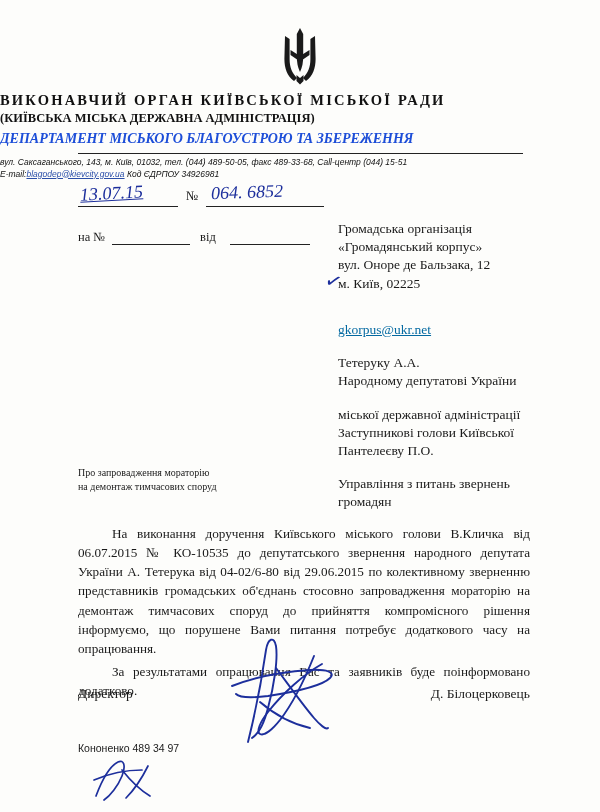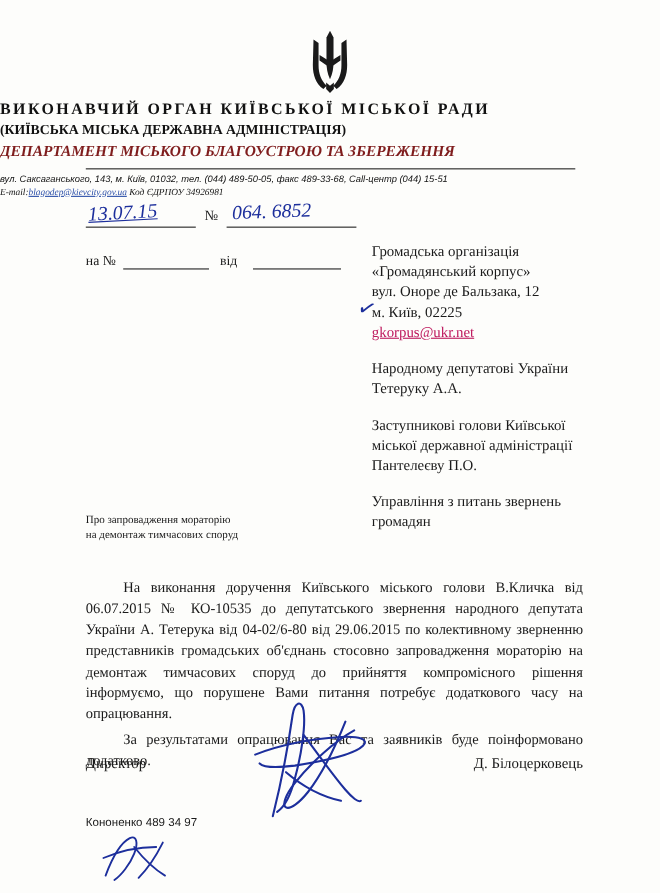--- a/index.html
+++ b/index.html
@@ -57,38 +57,38 @@
     font-weight: bold;
     margin-top: 2px;
     color: #111;
   }
   .hdr-line3 {
     font-size: 14px;
     font-weight: bold;
     font-style: italic;
     margin-top: 4px;
     line-height: 1.25;
-    color: #7f1d1d;
+    color: #1d4ed8;
   }
   .hdr-rule {
     width: 445px;
     height: 1px;
     background: #222;
     margin: 5px auto 3px auto;
   }
   .hdr-addr {
     font-size: 8.5px;
     font-style: italic;
     font-family: "Liberation Sans", sans-serif;
     color: #111;
   }
   .hdr-email {
     font-size: 8.5px;
     font-style: italic;
-    font-family: Liberation Serif, serif;
+    font-family: Liberation Sans, sans-serif;
     color: #111;
     margin-top: 2px;
   }
   .hdr-email .mail-link {
     color: #2a4ea8;
     text-decoration: underline;
   }
 
   
   .refblock {
@@ -185,22 +185,23 @@
     font-size: 13.5px;
     line-height: 1.35;
   }
   .addr-block {
     margin-bottom: 15px;
   }
   .addr-block .line {
     white-space: nowrap;
   }
   .addr-block .mail {
-    color: #be185d;
+    color: #0369a1;
     text-decoration: underline;
+    margin-top: 28px;
   }
   .checkmark {
     position: absolute;
     left: -13px;
     top: 48px;
     font-size: 20px;
     color: #1d2f9c;
     transform: rotate(18deg);
   }
 
@@ -327,27 +328,27 @@
 
     <div class="addr-block">
       <div class="line">Громадська організація</div>
       <div class="line">«Громадянський корпус»</div>
       <div class="line">вул. Оноре де Бальзака, 12</div>
       <div class="line">м. Київ, 02225</div>
       <div class="line mail">gkorpus@ukr.net</div>
     </div>
 
     <div class="addr-block">
+      <div class="line">Тетеруку А.А.</div>
       <div class="line">Народному депутатові України</div>
-      <div class="line">Тетеруку А.А.</div>
     </div>
 
     <div class="addr-block">
+      <div class="line">міської державної адміністрації</div>
       <div class="line">Заступникові голови Київської</div>
-      <div class="line">міської державної адміністрації</div>
       <div class="line">Пантелеєву П.О.</div>
     </div>
 
     <div class="addr-block">
       <div class="line">Управління з питань звернень</div>
       <div class="line">громадян</div>
     </div>
   </div>
 
   <div class="subject">

